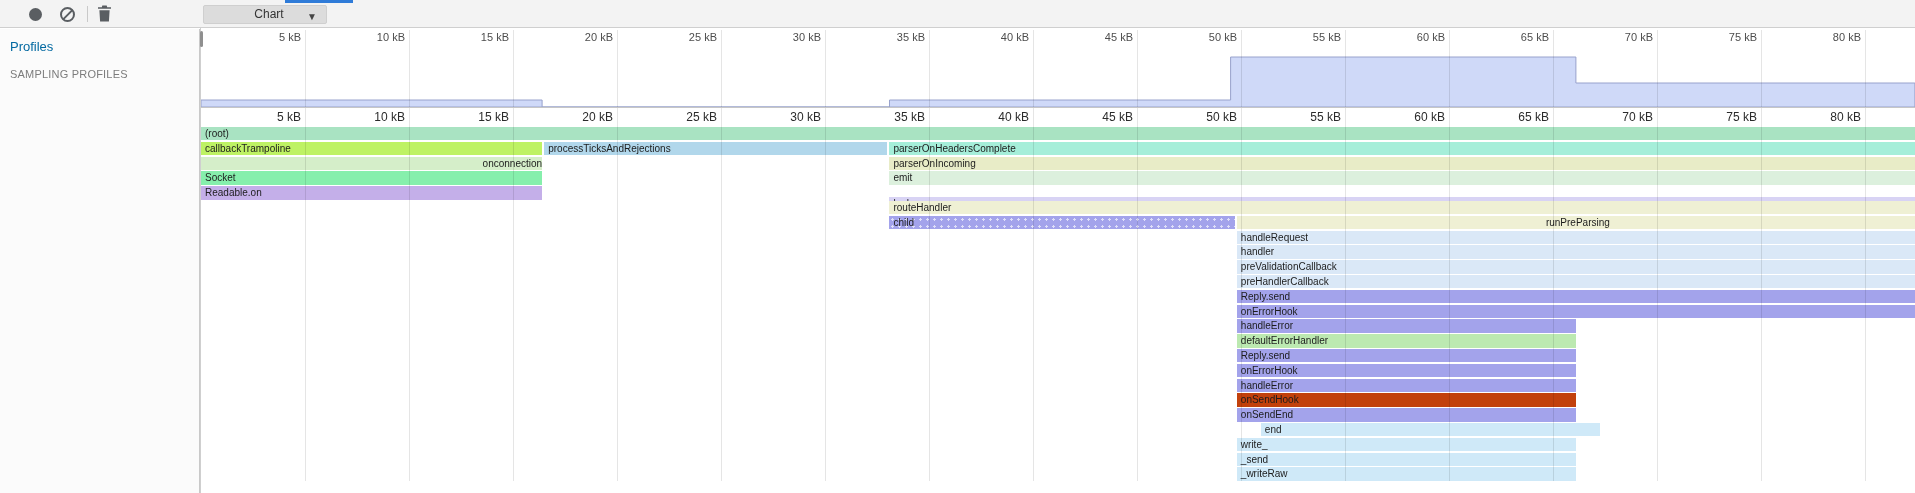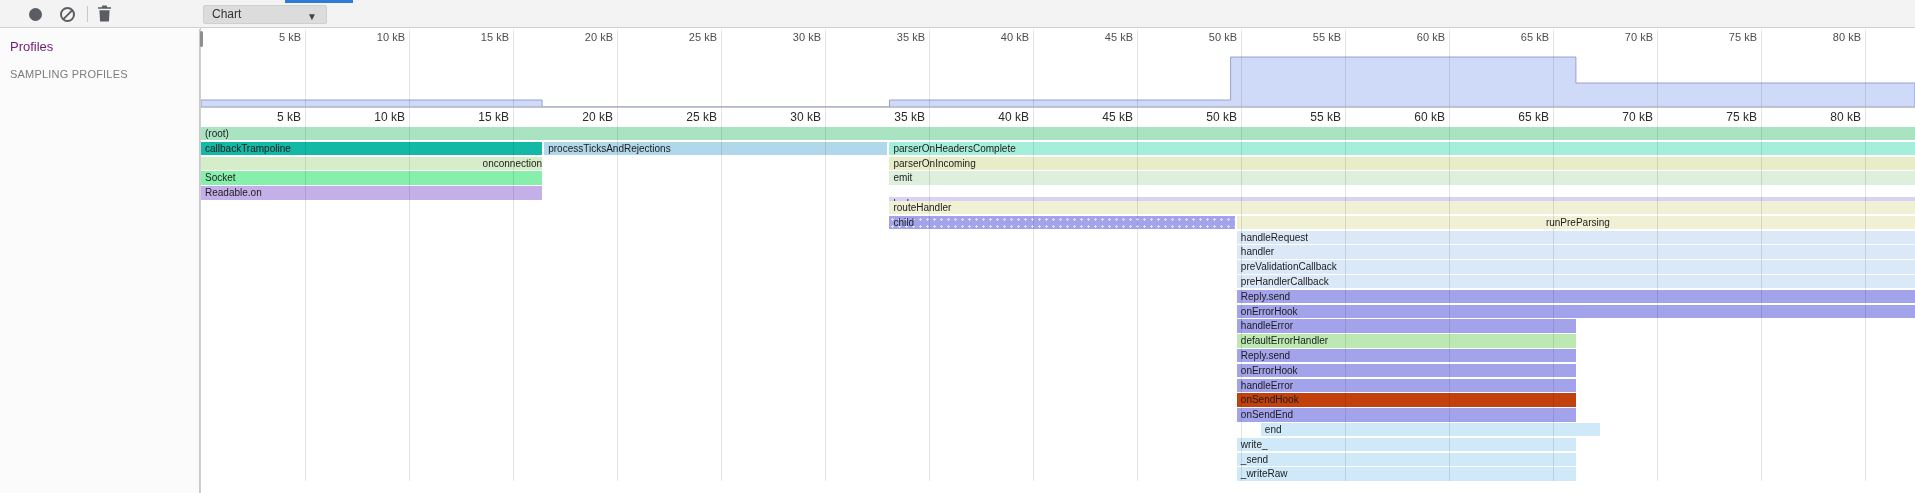--- a/index.html
+++ b/index.html
@@ -1,34 +1,34 @@
 <!DOCTYPE html>
 <html><head>
 <meta charset="utf-8">
 <style>
   html,body{margin:0;padding:0;background:#fff;}
   #app{position:relative;width:1915px;height:493px;overflow:hidden;
        font-family:"Liberation Sans",sans-serif;background:#fff;}
   
   .toolbar{position:absolute;left:0;top:0;width:1915px;height:28px;background:#f3f3f3;
-           border-bottom:1px solid #cfcfcf;box-sizing:border-box;}
+           border-bottom:1px solid #cfcfcf;box-sizing:border-box;text-align:center;}
   .rec-btn{position:absolute;left:29px;top:8px;width:13px;height:13px;border-radius:50%;background:#5a5e62;}
   .block-btn{position:absolute;left:60px;top:7px;width:11px;height:11px;border:2px solid #5a5e62;border-radius:50%;}
   .block-slash{position:absolute;left:4.5px;top:-1px;width:2px;height:13px;background:#5a5e62;transform:rotate(45deg);}
   .tb-divider{position:absolute;left:87px;top:6px;width:1px;height:16px;background:#c9c9c9;}
   .trash-btn{position:absolute;left:97px;top:5px;width:15px;height:17px;}
   .view-select{position:absolute;left:203px;top:5px;width:124px;height:19px;background:#dcdcdc;
                border:1px solid #cfcfcf;box-sizing:border-box;border-radius:2px;color:#333;
                font-size:12px;line-height:17px;padding-left:8px;cursor:default;}
   .view-arrow{position:absolute;right:9px;top:2px;font-size:10px;color:#444;}
   .tab-underline{position:absolute;left:285px;top:0;width:68px;height:3px;}
   
   .sidebar{position:absolute;left:0;top:29px;width:200px;height:464px;background:#fbfbfb;
            border-right:1px solid #c9c9c9;box-sizing:border-box;}
-  .profiles-title{position:absolute;left:10px;top:10px;font-size:13px;color:#701a75;}
+  .profiles-title{position:absolute;left:10px;top:10px;font-size:13px;color:#0369a1;}
   .section-title{position:absolute;left:10px;top:39px;font-size:11px;color:#7c7c7c;letter-spacing:.2px;}
   .profile-row{position:absolute;left:0;top:57px;width:199px;height:26px;background:#d8d8d8;}
   .profile-icon{position:absolute;left:14px;top:3px;}
   .profile-name{position:absolute;left:44px;top:6px;font-size:13px;color:#222;}
   .save-link{position:absolute;right:5px;top:7px;font-size:12px;color:#4a4a4a;text-decoration:underline;cursor:pointer;}
   
   .chart-border-left{position:absolute;left:200px;top:28px;width:1px;height:465px;background:#cfcfcf;}
   .ruler-sep{position:absolute;left:201px;top:107px;width:1714px;height:1px;background:#c6c6c6;}
   #overview-svg{position:absolute;left:201px;top:30px;}
   .vscroll-thumb{position:absolute;left:200px;top:31px;width:3px;height:16px;background:#8f8f8f;border-radius:2px;}
@@ -70,21 +70,21 @@
   </div>
 
   <div class="chart-border-left"></div>
 
   <svg id="overview-svg" width="1714" height="78" viewBox="0 0 1714 78">
     <path id="overview-path" d="M0,77 L0.0,70 L341.1,70 L341.1,77 L688.5,77 L688.5,70 L1029.6,70 L1029.6,27 L1374.9,27 L1374.9,53 L1713.9,53 L1713.9,77 Z" fill="#cfd9f8" stroke="#98a2cc" stroke-width="1"></path>
   </svg>
 
   <div id="bars-layer">
       <div class="flame-bar" style="left: 201px; width: 1713.9px; top: 127px; height: 13.4px; background-color: rgb(169, 227, 194);"><span>(root)</span></div>
-      <div class="flame-bar" style="left: 201px; width: 341.1px; top: 141.8px; height: 13.4px; background-color: #14b8a6;"><span>callbackTrampoline</span></div>
+      <div class="flame-bar" style="left: 201px; width: 341.1px; top: 141.8px; height: 13.4px; background-color: #bef264;"><span>callbackTrampoline</span></div>
       <div class="flame-bar" style="left: 544.2px; width: 343.2px; top: 141.8px; height: 13.4px; background-color: rgb(177, 215, 235);"><span>processTicksAndRejections</span></div>
       <div class="flame-bar" style="left: 889.48px; width: 1025.4px; top: 141.8px; height: 13.4px; background-color: rgb(165, 238, 217);"><span>parserOnHeadersComplete</span></div>
       <div class="flame-bar" style="left: 201px; width: 341.1px; top: 156.6px; height: 13.4px; background-color: rgb(213, 238, 201); text-align: right;"><span>onconnection</span></div>
       <div class="flame-bar" style="left: 889.48px; width: 1025.4px; top: 156.6px; height: 13.4px; background-color: rgb(232, 236, 199);"><span>parserOnIncoming</span></div>
       <div class="flame-bar" style="left: 201px; width: 341.1px; top: 171.4px; height: 13.4px; background-color: #86efac;"><span>Socket</span></div>
       <div class="flame-bar" style="left: 889.48px; width: 1025.4px; top: 171.4px; height: 13.4px; background-color: rgb(220, 240, 221);"><span>emit</span></div>
       <div class="flame-bar" style="left: 201px; width: 341.1px; top: 186.2px; height: 13.4px; background-color: rgb(196, 175, 233);"><span>Readable.on</span></div>
       <div class="flame-bar" style="left: 889.48px; width: 1025.4px; top: 186.2px; height: 13.4px; background-color: rgb(216, 211, 244); margin-top: 11px;"><span>lookup</span></div>
       <div class="flame-bar" style="left: 889.48px; width: 1025.4px; top: 201px; height: 13.4px; background-color: rgb(239, 240, 212);"><span>routeHandler</span></div>
       <div class="flame-bar dotted" style="left: 889.48px; width: 345.3px; top: 215.8px; height: 13.4px; background-color: rgb(163, 163, 235);"><span>child</span></div>

